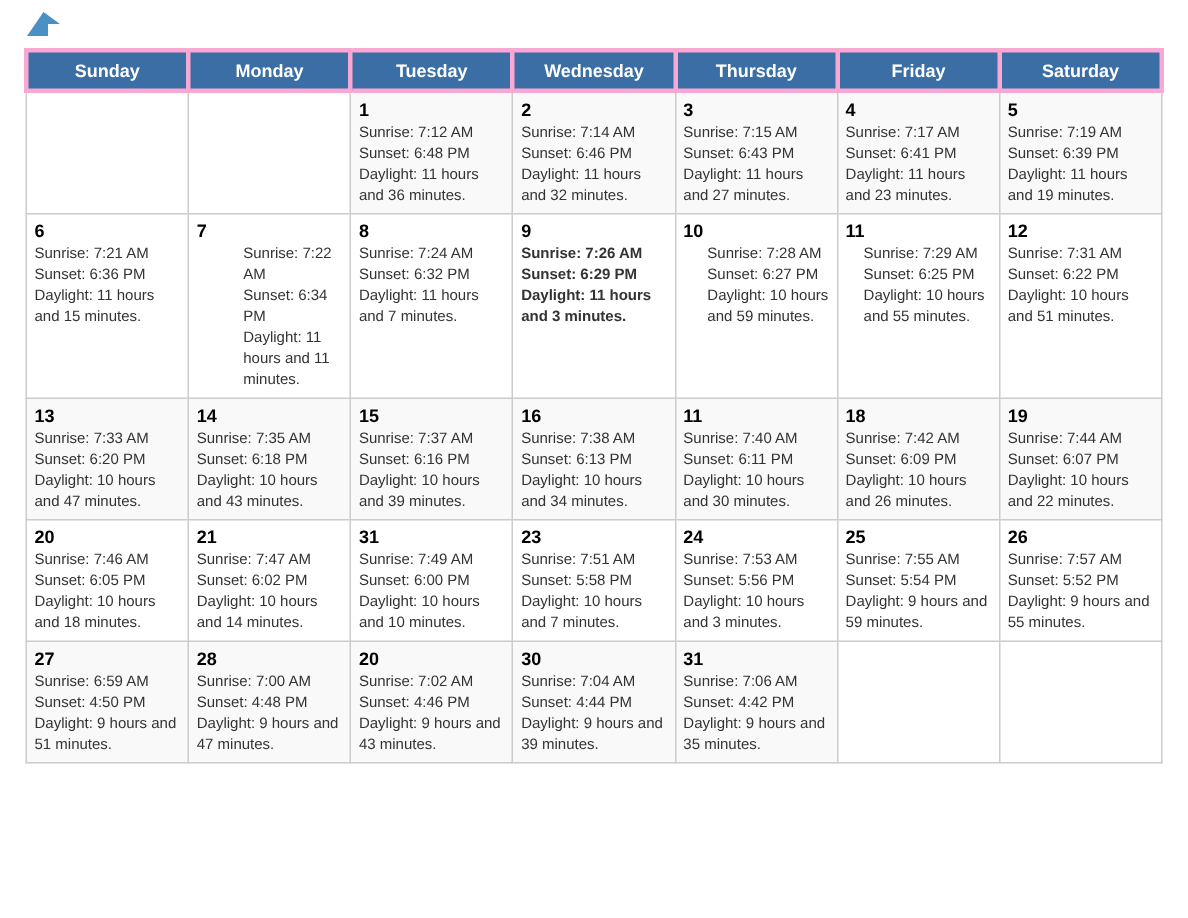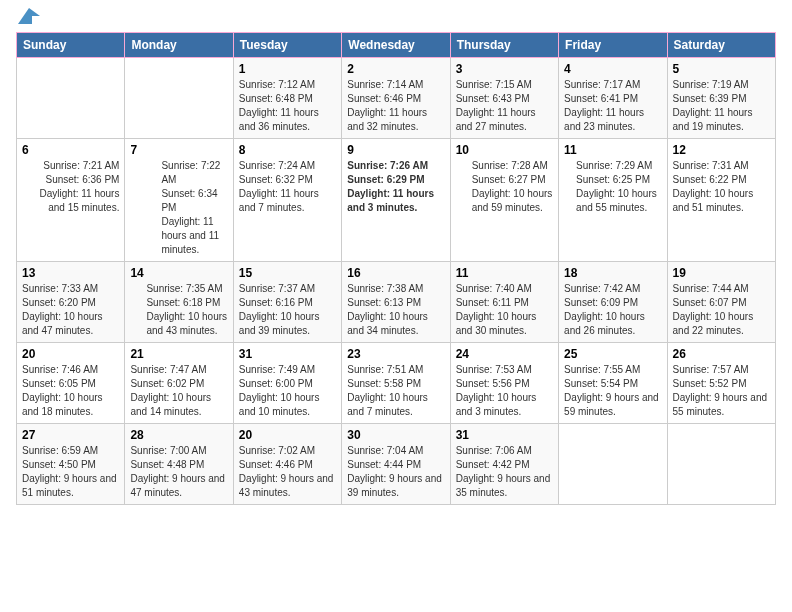--- a/index.html
+++ b/index.html
@@ -43,25 +43,25 @@
       color: #444;
     }
     table {
       width: 100%;
       border-collapse: collapse;
       font-size: 11px;
     }
     thead tr th {
       background: #3a6ea5;
       color: #fff;
-      text-align: left;
+      text-align: center;
       padding: 5px 6px;
       font-size: 12px;
       font-weight: bold;
-      border: 1px solid #f9a8d4;
+      border: 3px solid #f9a8d4;
     }
     tbody tr td {
       border: 1px solid #ccc;
       vertical-align: top;
       padding: 4px 5px;
       width: 14.28%;
       min-height: 70px;
       height: 80px;
       background: #fff;
     }
@@ -144,21 +144,21 @@
         <td>
           <span class="day-num">5</span>
           <div class="day-info" style="white-space: pre-line;">Sunrise: 7:19 AM
 Sunset: 6:39 PM
 Daylight: 11 hours and 19 minutes.</div>
         </td>
       </tr>
       <tr>
         <td>
           <span class="day-num">6</span>
-          <div class="day-info" style="white-space: pre-line; text-align: right;">Sunrise: 7:21 AM
+          <div class="day-info" style="white-space: pre-line;">Sunrise: 7:21 AM
 Sunset: 6:36 PM
 Daylight: 11 hours and 15 minutes.</div>
         </td>
         <td>
           <span class="day-num">7</span>
           <div class="day-info" style="white-space: pre-line; margin-left: 31px;">Sunrise: 7:22 AM
 Sunset: 6:34 PM
 Daylight: 11 hours and 11 minutes.</div>
         </td>
         <td>
@@ -194,21 +194,21 @@
       </tr>
       <tr>
         <td>
           <span class="day-num">13</span>
           <div class="day-info" style="white-space: pre-line;">Sunrise: 7:33 AM
 Sunset: 6:20 PM
 Daylight: 10 hours and 47 minutes.</div>
         </td>
         <td>
           <span class="day-num">14</span>
-          <div class="day-info" style="white-space: pre-line; margin-left: 16px;">Sunrise: 7:35 AM
+          <div class="day-info" style="white-space: pre-line;">Sunrise: 7:35 AM
 Sunset: 6:18 PM
 Daylight: 10 hours and 43 minutes.</div>
         </td>
         <td>
           <span class="day-num">15</span>
           <div class="day-info" style="white-space: pre-line;">Sunrise: 7:37 AM
 Sunset: 6:16 PM
 Daylight: 10 hours and 39 minutes.</div>
         </td>
         <td>

